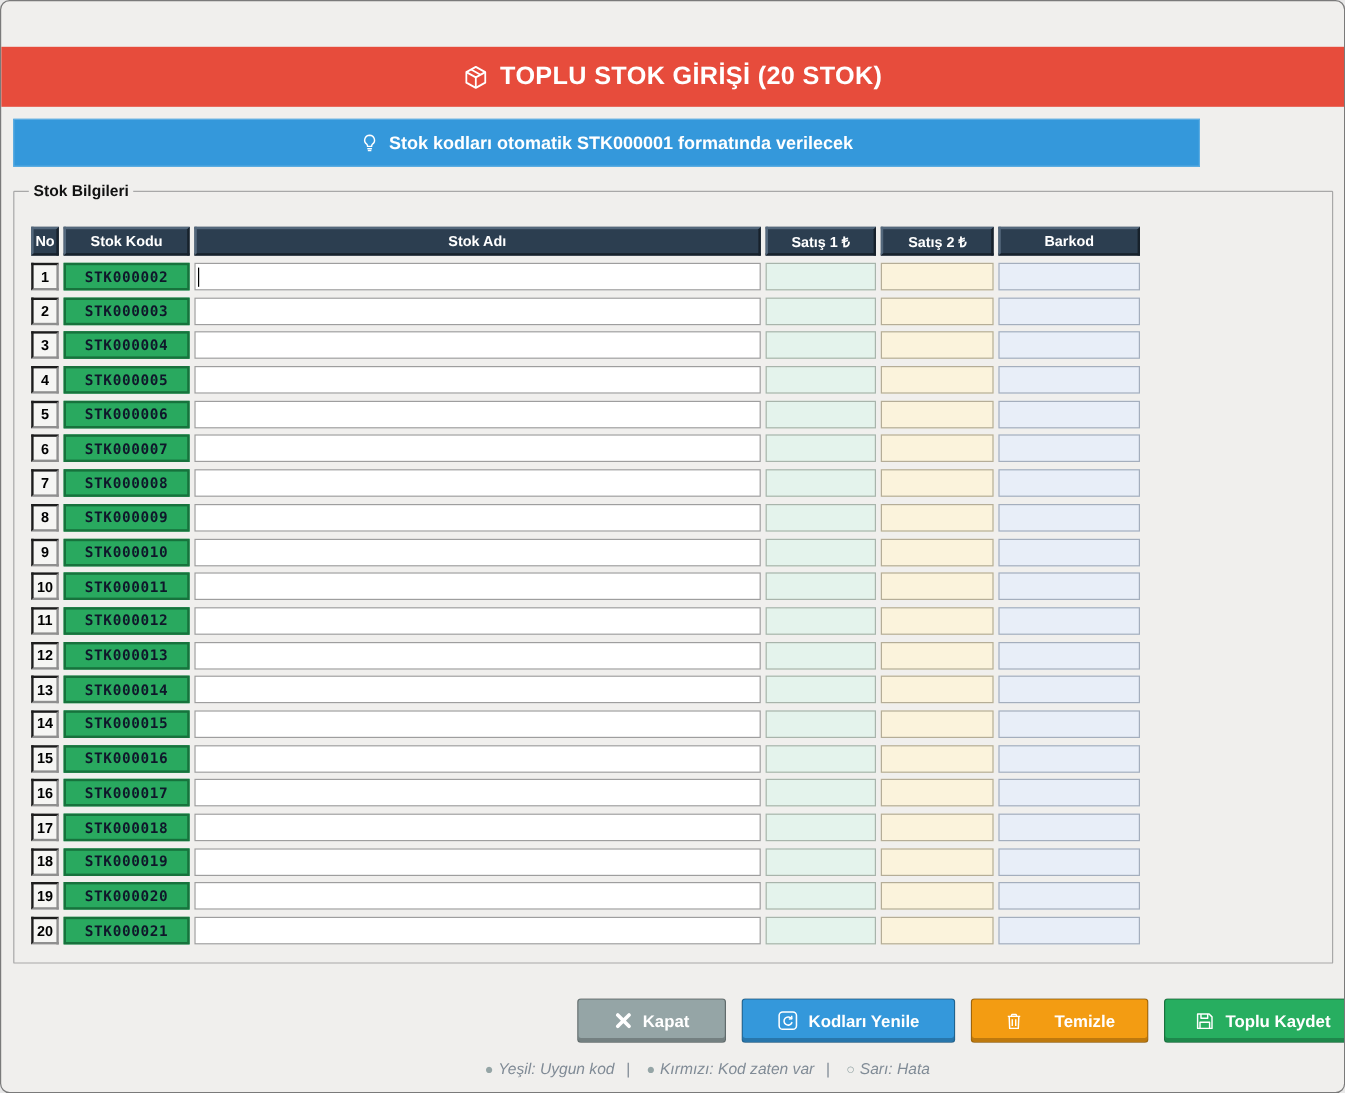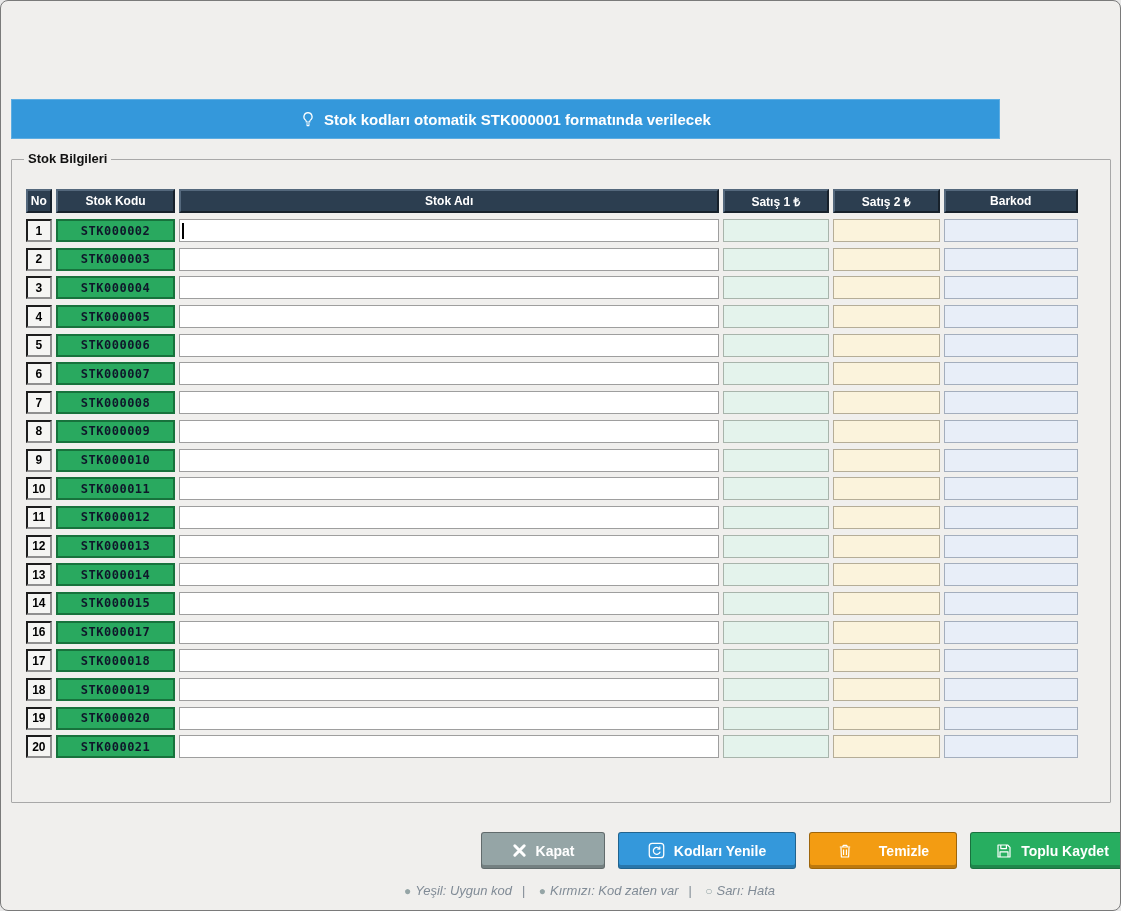--- a/index.html
+++ b/index.html
@@ -20,21 +20,21 @@
   .infobar{position:absolute;left:10px;top:98px;width:989px;height:40px;background:#3498DB;
            border:1px solid #5DADE2;box-sizing:border-box;
            display:flex;align-items:center;justify-content:center;gap:8px;}
   .infobar .txt{color:#ffffff;font-weight:bold;font-size:15px;}
   
   .groupbox{position:absolute;left:10px;top:158px;width:1100px;height:644px;
             border:1px solid #a8a8a8;border-radius:1px;box-sizing:border-box;}
   .groupbox-label{position:absolute;left:12px;top:-9px;background:#F0EFED;padding:0 4px;
                   font-size:13px;font-weight:bold;color:#111;}
   
-  .table{position:absolute;left:25px;top:188px;width:1052px;}
+  .table{position:absolute;left:25px;top:188px;width:924px;}
   .thead{display:flex;column-gap:4px;height:24px;margin-bottom:6px;}
   .hcell{box-sizing:border-box;background:#2C3E50;color:#fff;font-weight:bold;font-size:12px;
          display:flex;align-items:center;justify-content:center;
          border:2px solid;border-color:#54687c #17212b #17212b #54687c;}
   .c-no{width:26px;} .c-code{width:121px;} .c-name{width:546px;}
   .c-p1{width:107px;} .c-p2{width:108px;} .c-bar{width:136px;}
   .tbody{display:flex;flex-direction:column;row-gap:5.7px;}
   .trow{display:flex;column-gap:4px;height:23px;}
   .cell{box-sizing:border-box;height:100%;}
   .no{width:26px;background:#F5F5F3;color:#000;font-weight:bold;font-size:12px;
@@ -65,20 +65,31 @@
           font-style:italic;font-size:13px;color:#808B96;margin-left:27px;}
   .legend .dot{color:#95A5A6;font-style:normal;font-size:12px;margin:0 4px;}
   .legend .sep{margin:0 6px;}
 </style>
 </head>
 <body>
 
 <div class="window">
 
 
+  <div class="banner">
+    <span style="display:flex;">
+      <svg viewBox="0 0 24 24" width="21" height="21" fill="none" stroke="#ffffff" stroke-width="1.7" stroke-linejoin="round">
+        <path d="M12 2 L21 7 V17 L12 22 L3 17 V7 Z"></path>
+        <path d="M3 7 L12 12 L21 7"></path>
+        <path d="M12 12 V22"></path>
+        <path d="M7.5 4.5 L16.5 9.5"></path>
+      </svg>
+    </span>
+    <span class="txt">TOPLU STOK GİRİŞİ (20 STOK)</span>
+  </div>
 
   <div class="infobar">
     <span style="display:flex;">
       <svg viewBox="0 0 24 24" width="16" height="16" fill="none" stroke="#ffffff" stroke-width="1.8" stroke-linecap="round">
         <path d="M12 2.5 a6.2 6.2 0 0 1 3.6 11.2 c-.9.7-1.1 1.8-1.1 2.8 h-5 c0-1-.2-2.1-1.1-2.8 A6.2 6.2 0 0 1 12 2.5 Z"></path>
         <path d="M9.8 19.5 h4.4 M10.5 21.8 h3"></path>
       </svg>
     </span>
     <span class="txt">Stok kodları otomatik STK000001 formatında verilecek</span>
   </div>
@@ -205,20 +216,28 @@
     </div>
         <div class="trow">
       <div class="cell no">14</div>
       <div class="cell code">STK000015</div>
       <div class="cell entry name"></div>
       <div class="cell entry p1"></div>
       <div class="cell entry p2"></div>
       <div class="cell entry barcode"></div>
     </div>
         <div class="trow">
+      <div class="cell no">15</div>
+      <div class="cell code">STK000016</div>
+      <div class="cell entry name"></div>
+      <div class="cell entry p1"></div>
+      <div class="cell entry p2"></div>
+      <div class="cell entry barcode"></div>
+    </div>
+        <div class="trow">
       <div class="cell no">16</div>
       <div class="cell code">STK000017</div>
       <div class="cell entry name"></div>
       <div class="cell entry p1"></div>
       <div class="cell entry p2"></div>
       <div class="cell entry barcode"></div>
     </div>
         <div class="trow">
       <div class="cell no">17</div>
       <div class="cell code">STK000018</div>

